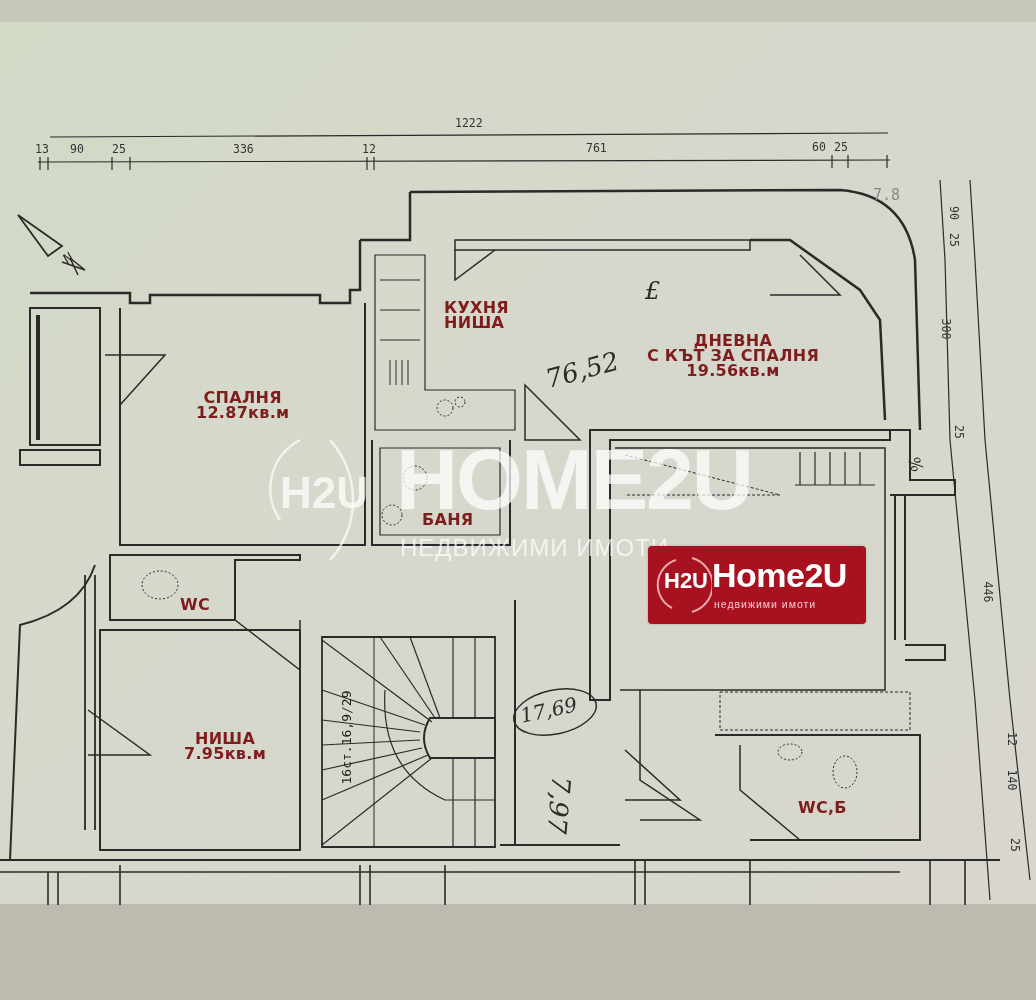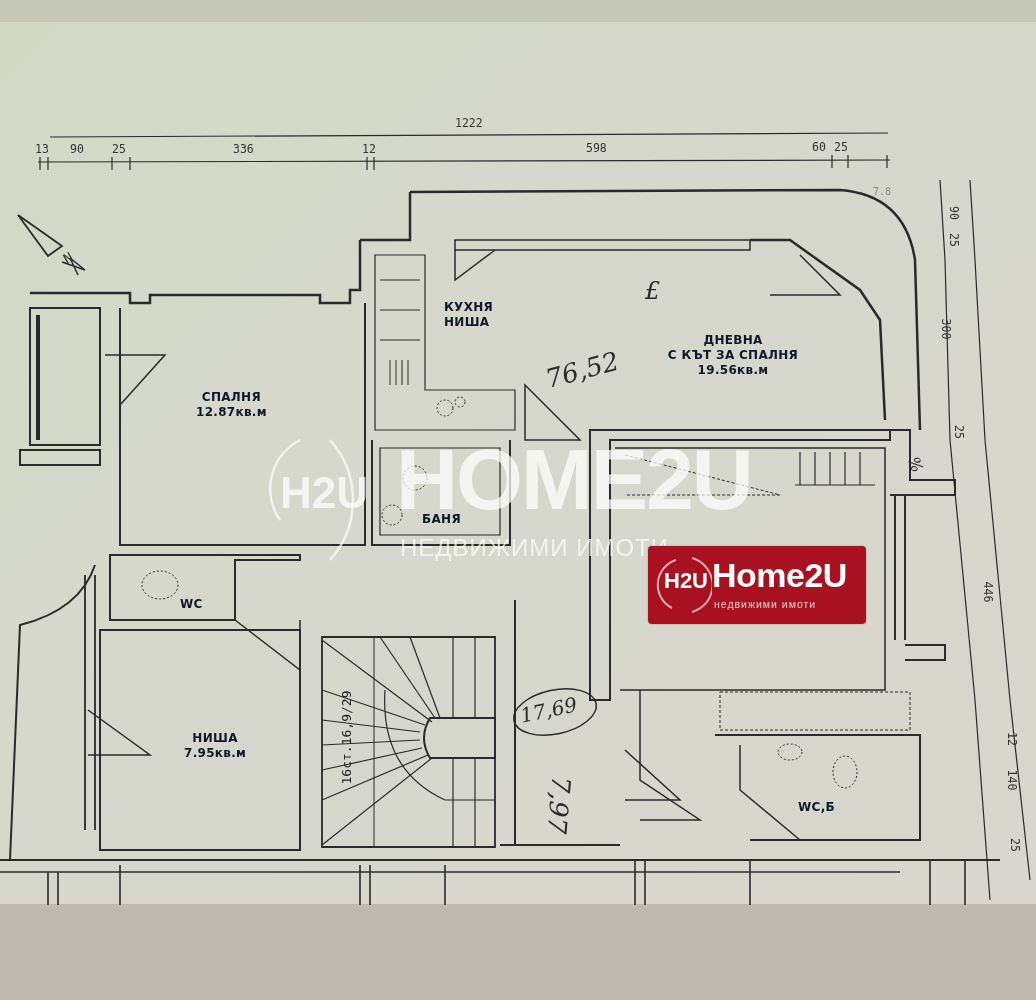--- a/index.html
+++ b/index.html
@@ -1,21 +1,21 @@
 <!DOCTYPE html>
 <html><head>
 <meta charset="utf-8">
 <style>
   html, body { margin:0; padding:0; }
   body { width:1036px; height:1000px; position:relative; overflow:hidden; background:#bfbab0; font-family:"DejaVu Sans", sans-serif; }
   .topband { position:absolute; left:0; top:0; width:1036px; height:22px; background:#c6c8b8; }
   .sheet { position:absolute; left:0; top:22px; width:1036px; height:882px; background:linear-gradient(135deg,#d2dac6 0%,#d6d8cc 40%,#d8d6ce 100%); }
   .bottomband { position:absolute; left:0; top:904px; width:1036px; height:96px; background:#bfbab0; }
   svg.plan { position:absolute; left:0; top:0; }
-  .lbl { position:absolute; color:#0f172a; font-weight:bold; font-size:12px; text-align:center; line-height:15px; letter-spacing:0.3px; }
+  .lbl { position:absolute; color:#7f1d1d; font-weight:bold; font-size:16px; text-align:center; line-height:15px; letter-spacing:0.3px; }
   .dim { position:absolute; color:#333; font-size:11.5px; font-family:"DejaVu Sans Mono", monospace; }
   .dim.v { transform:rotate(90deg); transform-origin:center; }
   .hand { position:absolute; color:#2b2b2b; font-family:"DejaVu Serif", serif; font-style:italic; }
   .wm { position:absolute; color:rgba(255,255,255,0.72); font-family:"Liberation Sans", sans-serif; font-weight:bold; }
   .wm-sub { position:absolute; color:rgba(255,255,255,0.7); font-family:"Liberation Sans", sans-serif; font-size:24px; letter-spacing:1px; }
   .badge { position:absolute; left:648px; top:546px; width:218px; height:78px; background:#a8111f; border-radius:4px; box-shadow:0 0 2px rgba(0,0,0,0.3); }
   .badge-title { position:absolute; left:64px; top:10px; color:#fff; font-family:"Liberation Sans", sans-serif; font-weight:bold; font-size:34px; letter-spacing:-0.5px; }
   .badge-sub { position:absolute; left:66px; top:52px; color:#f2c9cc; font-family:"Liberation Sans", sans-serif; font-size:10.5px; letter-spacing:1px; }
   .badge-mono { position:absolute; left:16px; top:22px; color:#fff; font-family:"Liberation Sans", sans-serif; font-weight:bold; font-size:22px; }
 </style>
@@ -164,32 +164,32 @@
     <path d="M280 520 A55 55 0 0 1 300 440" stroke="rgba(255,255,255,0.7)" stroke-width="2.5"></path>
   </g>
 </svg>
 
 <div class="dim" style="left:455px;top:116px;">1222</div>
 <div class="dim" style="left:35px;top:142px;">13</div>
 <div class="dim" style="left:70px;top:142px;">90</div>
 <div class="dim" style="left:112px;top:142px;">25</div>
 <div class="dim" style="left:233px;top:142px;">336</div>
 <div class="dim" style="left:362px;top:142px;">12</div>
-<div class="dim" style="left:586px;top:141px;">598</div>
+<div class="dim" style="left:586px;top:141px;">761</div>
 <div class="dim" style="left:834px;top:140px;">25</div>
 <div class="dim" style="left:812px;top:140px;">60</div>
 <div class="dim v" style="left:947px;top:233px;">25</div>
 <div class="dim v" style="left:947px;top:206px;">90</div>
 <div class="dim v" style="left:936px;top:322px;">300</div>
 <div class="dim v" style="left:952px;top:425px;">25</div>
 <div class="dim v" style="left:978px;top:585px;">446</div>
 <div class="dim v" style="left:1005px;top:732px;">12</div>
 <div class="dim v" style="left:1002px;top:773px;">140</div>
 <div class="dim v" style="left:1008px;top:838px;">25</div>
-<div class="dim" style="left:873px;top:186px;font-size:10px;color:#888;">7.8</div>
+<div class="dim" style="left:873px;top:186px;font-size:15px;color:#888;">7.8</div>
 
 <div class="lbl" style="left:196px;top:390px;">
   <div>СПАЛНЯ</div>
   <div>12.87кв.м</div>
 </div>
 <div class="lbl" style="left:444px;top:300px;text-align:left;">
   <div>КУХНЯ</div>
   <div>НИША</div>
 </div>
 <div class="lbl" style="left:628px;top:333px;width:210px;">

